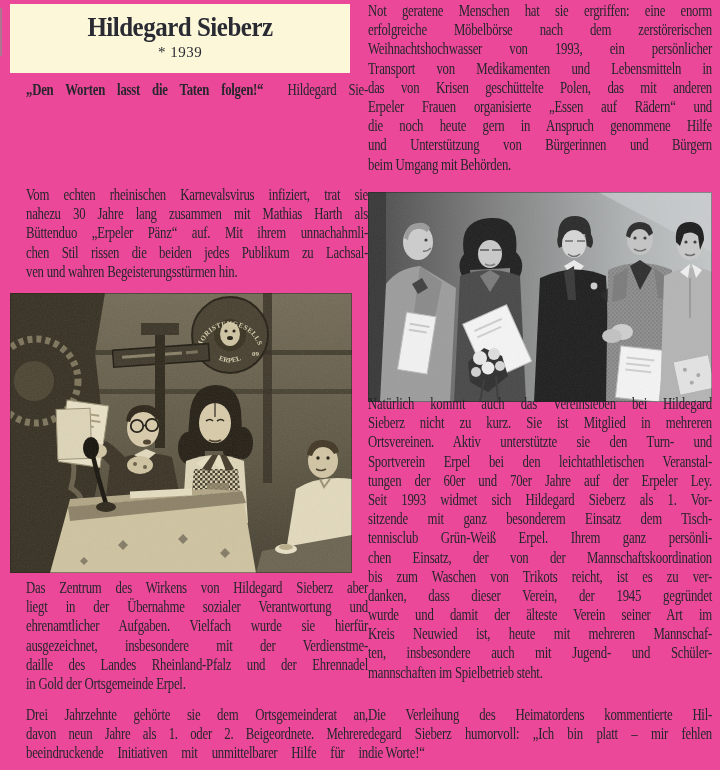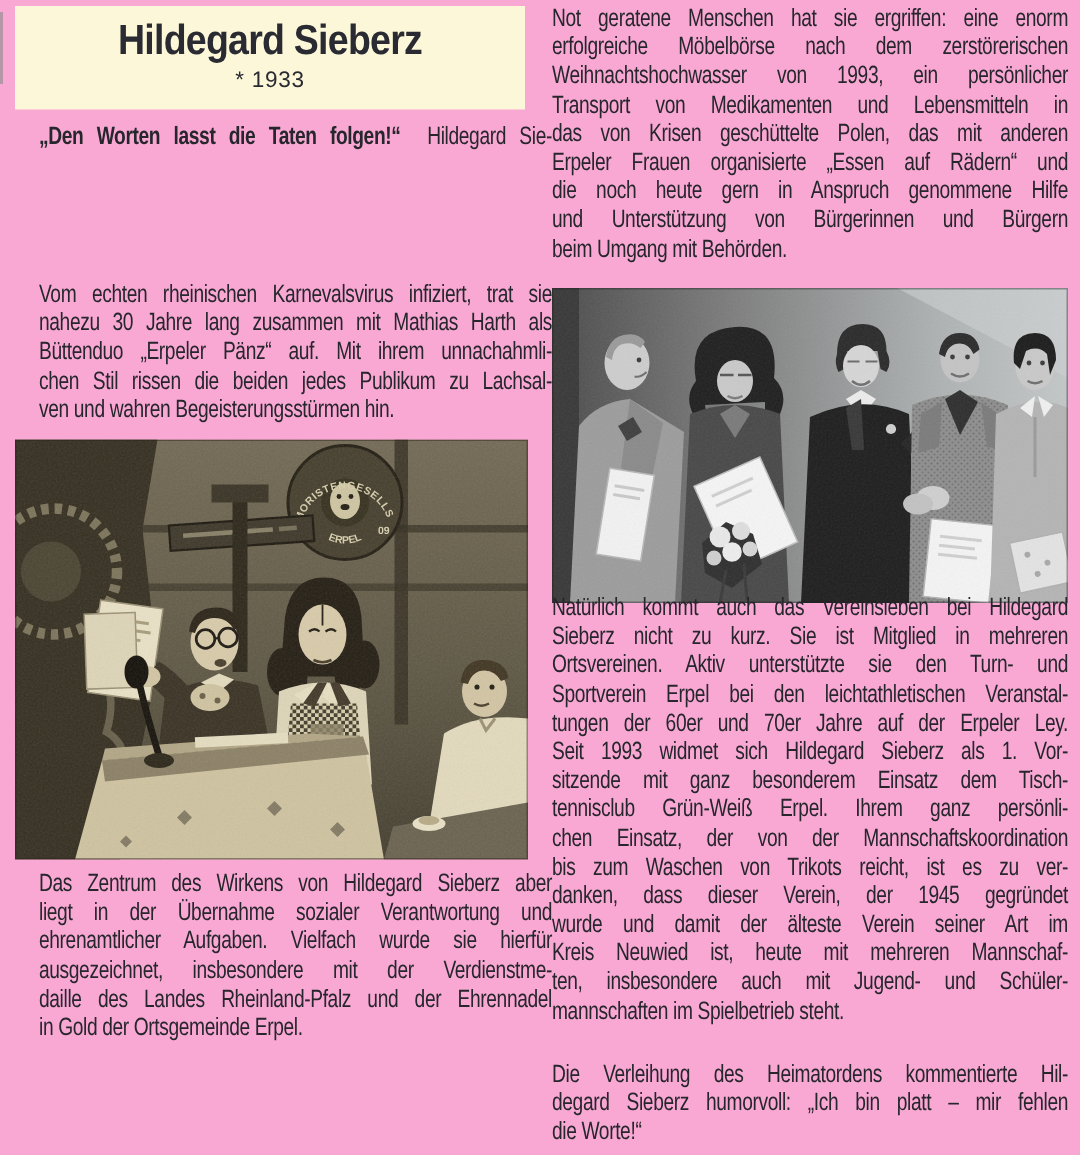--- a/index.html
+++ b/index.html
@@ -1,19 +1,19 @@
 <!DOCTYPE html>
 <html><head>
 <meta charset="utf-8">
 <style>
   html,body { margin:0; padding:0; background:#ffffff; }
   .page {
     position:relative; width:720px; height:770px; overflow:hidden;
-    background:#f9a8d4;
-    font-family:Liberation Sans, sans-serif;
+    background:#ec4899;
+    font-family:Liberation Serif, serif;
     color:#26262c;
   }
   
   .header-box {
     position:absolute; left:10px; top:4px; width:340px; height:69px;
     background:#fbf7d8; text-align:center;
   }
   .header-title {
     margin-top:9px; font-size:25px; font-weight:bold; letter-spacing:-0.5px;
     color:#2a2a33; transform:scaleY(1.12);
@@ -36,21 +36,21 @@
 </style>
 </head>
 <body>
 
 <div class="page">
 
   <div class="scan-artifact"></div>
 
   <div class="header-box">
     <div class="header-title">Hildegard Sieberz</div>
-    <div class="header-sub">* 1933</div>
+    <div class="header-sub">* 1939</div>
   </div>
 
   <div class="para col-l" style="top:81px">
     <div class="line"><b>„Den Worten lasst die Taten folgen!“</b>  <span>Hildegard Sie-</span></div>
   </div>
 
   <div class="para col-l" style="top:186px">
       <div class="line">Vom echten rheinischen Karnevalsvirus infiziert, trat sie</div>
       <div class="line">nahezu 30 Jahre lang zusammen mit Mathias Harth als</div>
       <div class="line">Büttenduo „Erpeler Pänz“ auf. Mit ihrem unnachahmli-</div>
@@ -193,20 +193,25 @@
   </svg>
 
   <div class="para col-l" style="top:579px">
       <div class="line">Das Zentrum des Wirkens von Hildegard Sieberz aber</div>
       <div class="line">liegt in der Übernahme sozialer Verantwortung und</div>
       <div class="line">ehrenamtlicher Aufgaben. Vielfach wurde sie hierfür</div>
       <div class="line">ausgezeichnet, insbesondere mit der Verdienstme-</div>
       <div class="line">daille des Landes Rheinland-Pfalz und der Ehrennadel</div>
       <div class="line para-end">in Gold der Ortsgemeinde Erpel.</div>
     </div>
+  <div class="para col-l" style="top:706px">
+      <div class="line">Drei Jahrzehnte gehörte sie dem Ortsgemeinderat an,</div>
+      <div class="line">davon neun Jahre als 1. oder 2. Beigeordnete. Mehrere</div>
+      <div class="line">beeindruckende Initiativen mit unmittelbarer Hilfe für in</div>
+    </div>
 
   <div class="para col-r" style="top:2px">
       <div class="line">Not geratene Menschen hat sie ergriffen: eine enorm</div>
       <div class="line">erfolgreiche Möbelbörse nach dem zerstörerischen</div>
       <div class="line">Weihnachtshochwasser von 1993, ein persönlicher</div>
       <div class="line">Transport von Medikamenten und Lebensmitteln in</div>
       <div class="line">das von Krisen geschüttelte Polen, das mit anderen</div>
       <div class="line">Erpeler Frauen organisierte „Essen auf Rädern“ und</div>
       <div class="line">die noch heute gern in Anspruch genommene Hilfe</div>
       <div class="line">und Unterstützung von Bürgerinnen und Bürgern</div>

